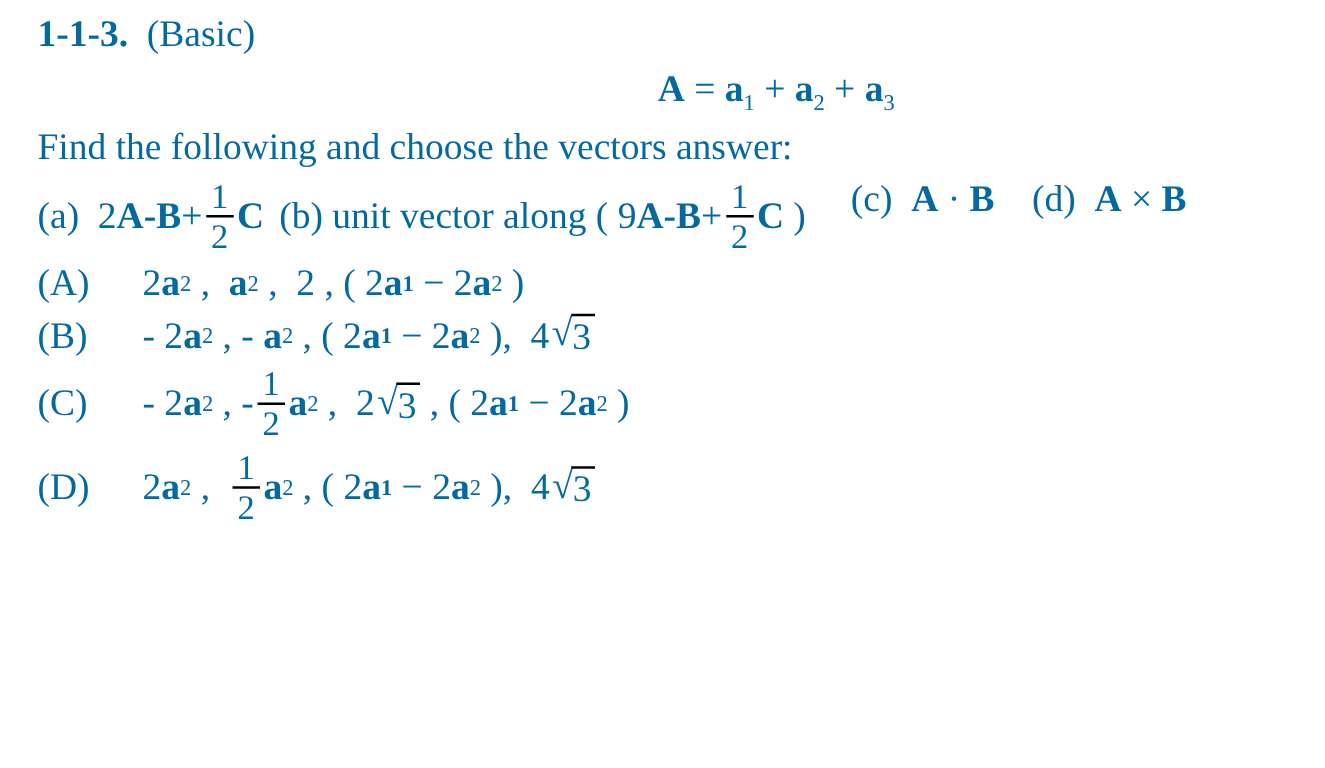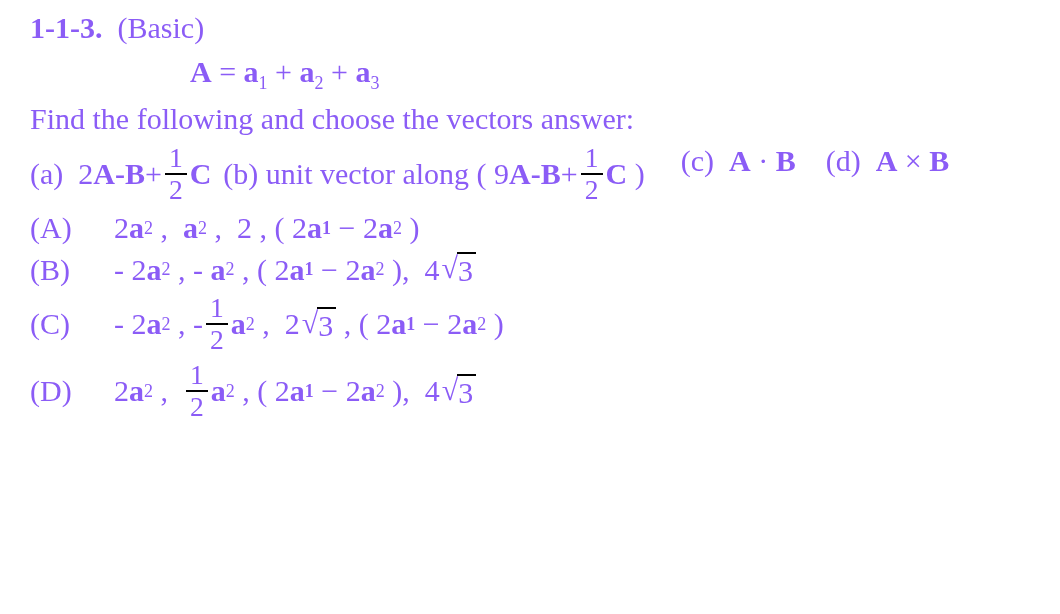--- a/index.html
+++ b/index.html
@@ -1,27 +1,27 @@
 <!DOCTYPE html>
 <html><head>
 <meta charset="utf-8">
 <style>
   html,body{margin:0;padding:0;background:#ffffff;}
   .page{
     width:1060px;height:614px;box-sizing:border-box;
     padding:8px 8px 0 30px;
     font-family:"Liberation Serif","DejaVu Serif",serif;
-    font-size:30px;color:#8b5cf6;overflow:hidden;
+    font-size:30px;color:#0369a1;overflow:hidden;
   }
   .line{line-height:1.3;white-space:pre-wrap;}
   .b{font-weight:bold;}
   .txt{font-weight:normal;}
   .sub,.bsub{font-size:0.60em;vertical-align:-0.40em;}
   .bsub{font-weight:bold;}
-  .eq-block{padding-left:160px;margin:2px 0;}
+  .eq-block{text-align:center;padding-left:160px;margin:2px 0;}
   .eq{line-height:1.5;white-space:pre-wrap;}
   .eq .b{font-weight:bold;}
   .frac{
     display:inline-flex;flex-direction:column;align-items:center;
     vertical-align:middle;line-height:1.02;font-size:0.92em;
     margin:0 3px;text-align:center;
   }
   .frac .num{border-bottom:2px solid #000;padding:0 4px 1px;}
   .frac .den{padding-top:1px;}
   .sqrt{display:inline-flex;align-items:flex-start;margin-left:2px;}

